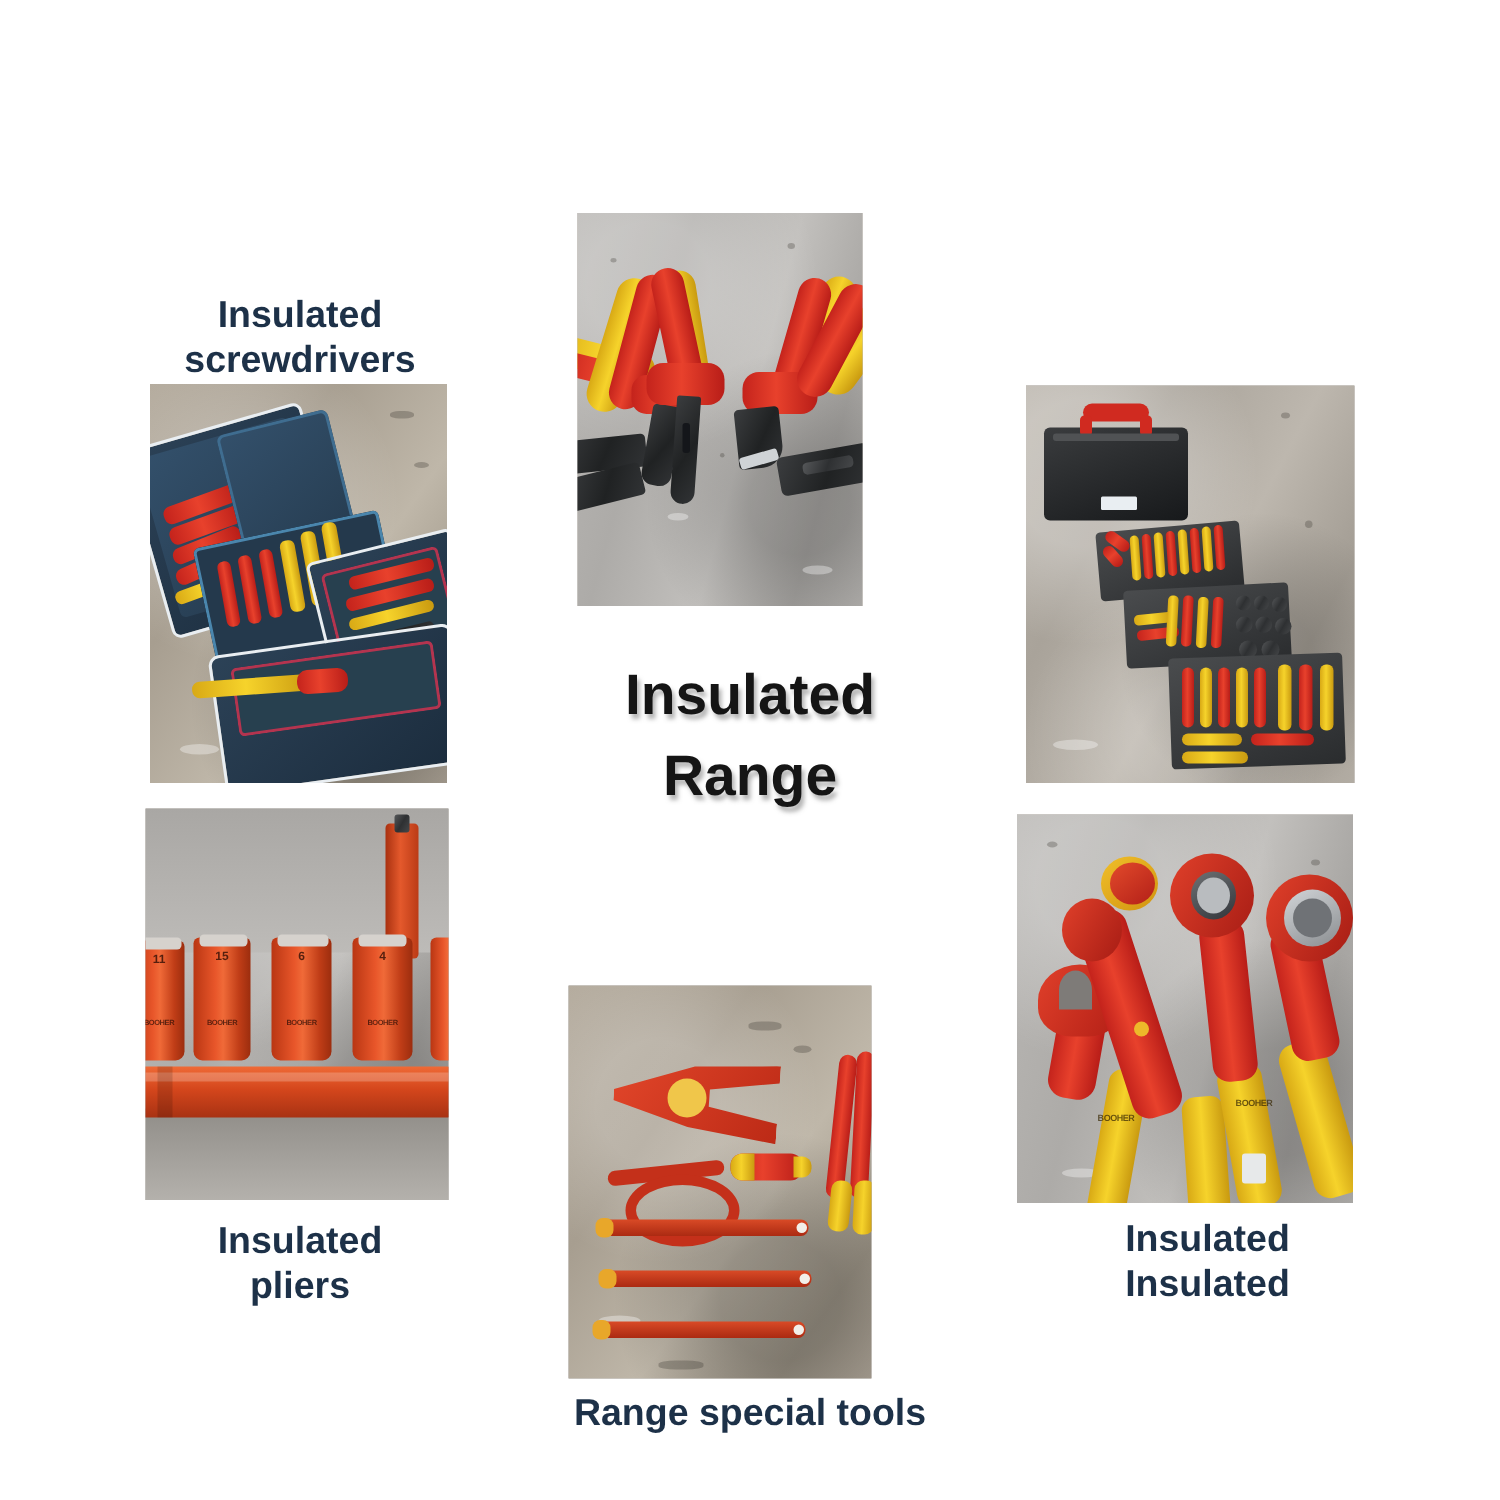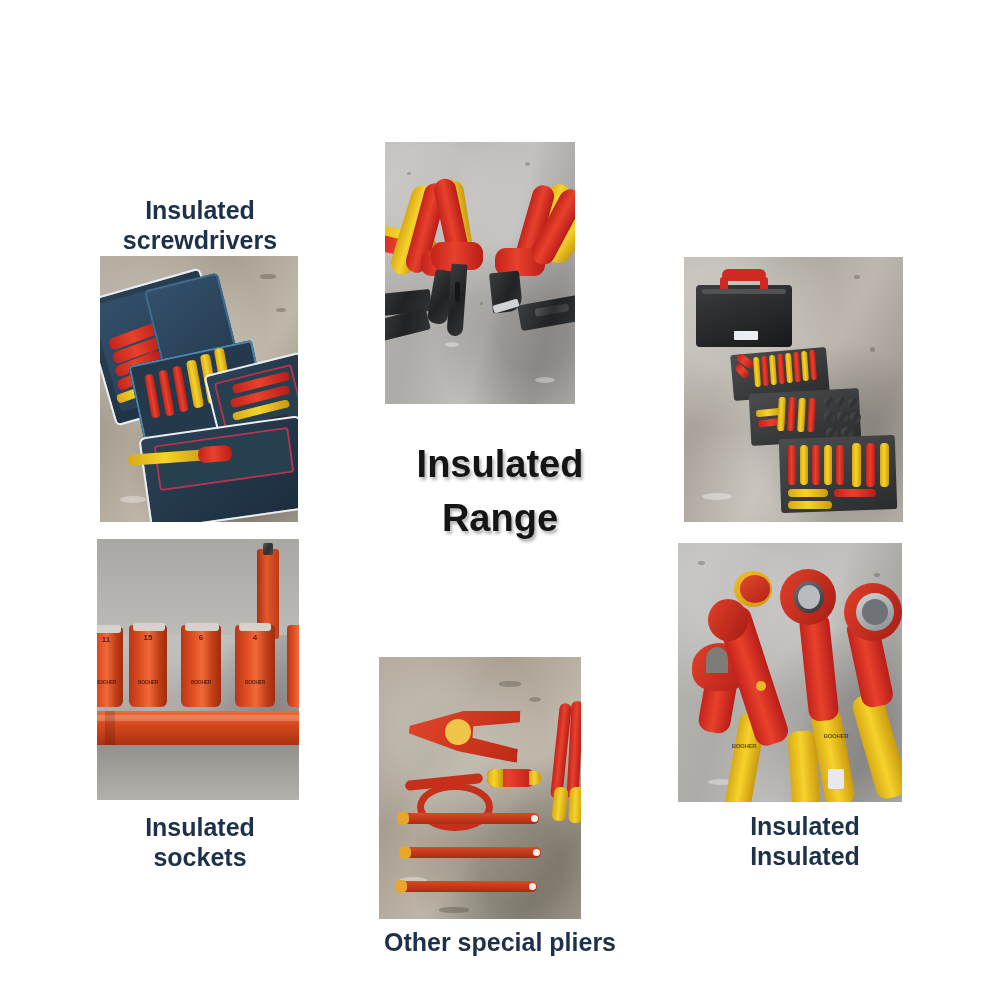--- a/index.html
+++ b/index.html
@@ -275,21 +275,21 @@
     <div class="obj" style="left:36px;top:84px;width:32px;height:8px;background:#d6d2cd;border-radius:3px;"></div>
     <div class="obj" style="left:88px;top:84px;width:34px;height:8px;background:#d6d2cd;border-radius:3px;"></div>
     <div class="obj" style="left:142px;top:84px;width:32px;height:8px;background:#d6d2cd;border-radius:3px;"></div>
 
     <div class="obj bar" style="left:-10px;top:172px;width:218px;height:34px;"></div>
     <div class="obj" style="left:-10px;top:176px;width:218px;height:6px;background:rgba(255,255,255,.22);"></div>
     <div class="obj" style="left:8px;top:172px;width:10px;height:34px;background:rgba(0,0,0,.14);"></div>
   </div>
   <div class="caption cap-sockets">
     <div>Insulated</div>
-    <div>sockets</div>
+    <div>pliers</div>
   </div>
 
   <div class="photo p-wrenches">
     <div class="ground cool"></div>
     <div class="speck" style="left:20px;top:18px;width:7px;height:4px;"></div>
     <div class="speck" style="left:196px;top:30px;width:6px;height:4px;"></div>
     <div class="speck lt" style="left:30px;top:236px;width:26px;height:6px;"></div>
 
     <div class="obj ylgrip" style="left:54px;top:170px;width:26px;height:100px;transform:rotate(10deg);border-radius:9px;"></div>
     <div class="obj redgrip" style="left:26px;top:104px;width:32px;height:86px;transform:rotate(10deg);border-radius:12px;"></div>
@@ -358,16 +358,16 @@
     <div class="obj" style="left:18px;top:224px;width:140px;height:11px;background:linear-gradient(180deg,#d94a26,#ab2a12);border-radius:5px;"></div>
     <div class="obj" style="left:16px;top:223px;width:12px;height:13px;background:#e8a72a;border-radius:5px;"></div>
     <div class="obj" style="left:150px;top:226px;width:7px;height:7px;background:#f2efe9;border-radius:50%;"></div>
 
     <div class="obj redgrip" style="left:176px;top:46px;width:12px;height:96px;transform:rotate(6deg);border-radius:6px;"></div>
     <div class="obj redgrip" style="left:190px;top:44px;width:12px;height:98px;transform:rotate(3deg);border-radius:6px;"></div>
     <div class="obj ylgrip" style="left:174px;top:130px;width:14px;height:34px;transform:rotate(6deg);border-radius:6px;"></div>
     <div class="obj ylgrip" style="left:190px;top:130px;width:14px;height:36px;transform:rotate(3deg);border-radius:6px;"></div>
   </div>
   <div class="caption cap-special">
-    <div>Other special pliers</div>
+    <div>Range special tools</div>
   </div>
 
 </div>
 
 </body></html>

